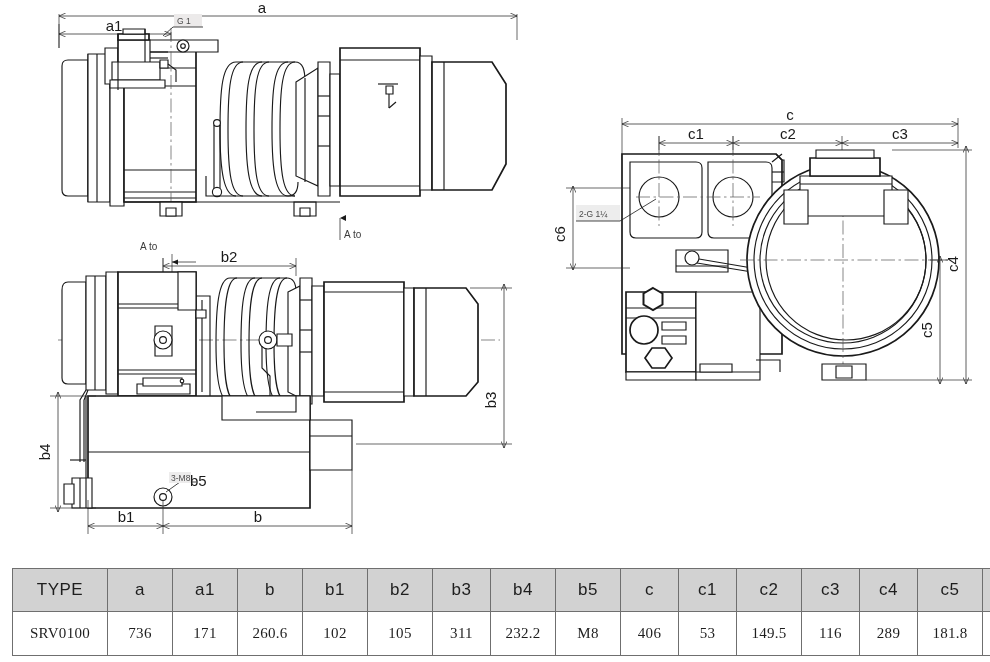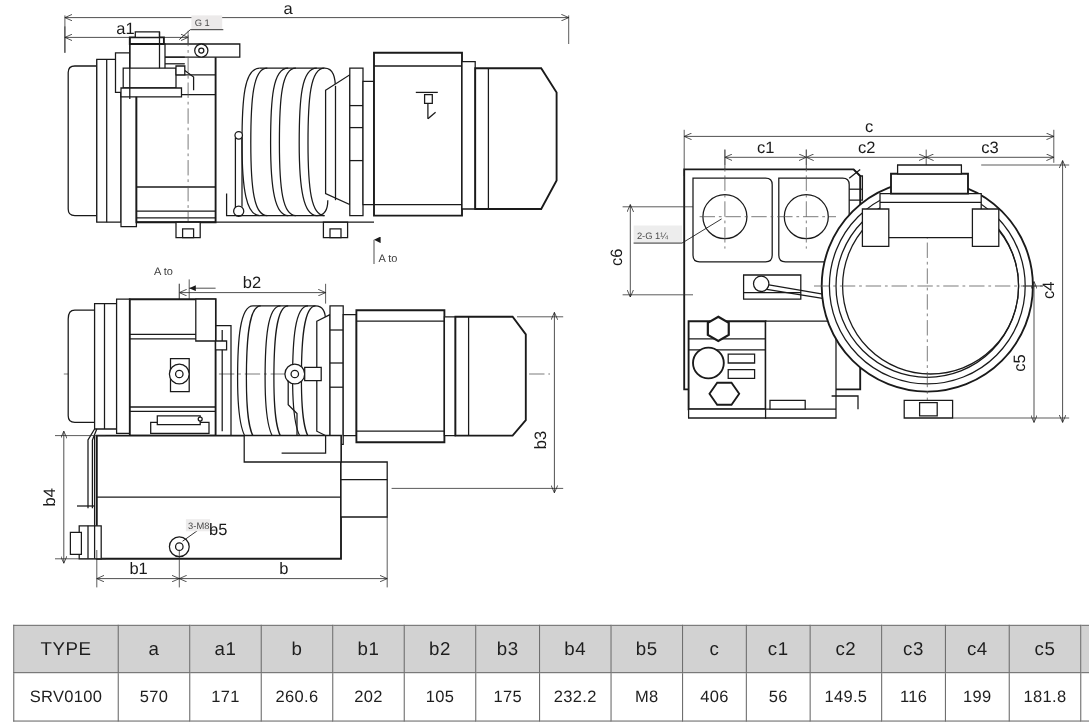--- a/index.html
+++ b/index.html
@@ -57,20 +57,21 @@
     background: #d2d2d2;
     height: 40px;
     font-size: 17px;
     letter-spacing: 0.5px;
   }
   table.spec td {
     background: #ffffff;
     height: 41px;
     font-size: 15px;
     letter-spacing: 0.3px;
+    font-family: Liberation Serif, serif;
   }
   table.spec th.col-type, table.spec td.col-type { width: 92px; margin-top: 24px; }
   table.spec th.wide, table.spec td.wide { width: 62px; }
   table.spec th.narrow, table.spec td.narrow { width: 55px; }
 </style>
 </head>
 <body>
 
 <div id="sheet">
 
@@ -521,33 +522,33 @@
           <th class="wide">c2</th>
           <th class="narrow">c3</th>
           <th class="narrow">c4</th>
           <th class="wide">c5</th>
           <th class="narrow">c6</th>
         </tr>
       </thead>
       <tbody>
         <tr>
           <td class="col-type">SRV0100</td>
-          <td class="wide">570</td>
+          <td class="wide">736</td>
           <td class="wide">171</td>
           <td class="wide">260.6</td>
-          <td class="wide">202</td>
+          <td class="wide">102</td>
           <td class="wide">105</td>
-          <td class="narrow">175</td>
+          <td class="narrow">311</td>
           <td class="wide">232.2</td>
           <td class="wide">M8</td>
           <td class="narrow">406</td>
-          <td class="narrow">56</td>
+          <td class="narrow">53</td>
           <td class="wide">149.5</td>
           <td class="narrow">116</td>
-          <td class="narrow">199</td>
+          <td class="narrow">289</td>
           <td class="wide">181.8</td>
           <td class="narrow">97.5</td>
         </tr>
       </tbody>
     </table>
   </div>
 
 </div>
 
 </body></html>

